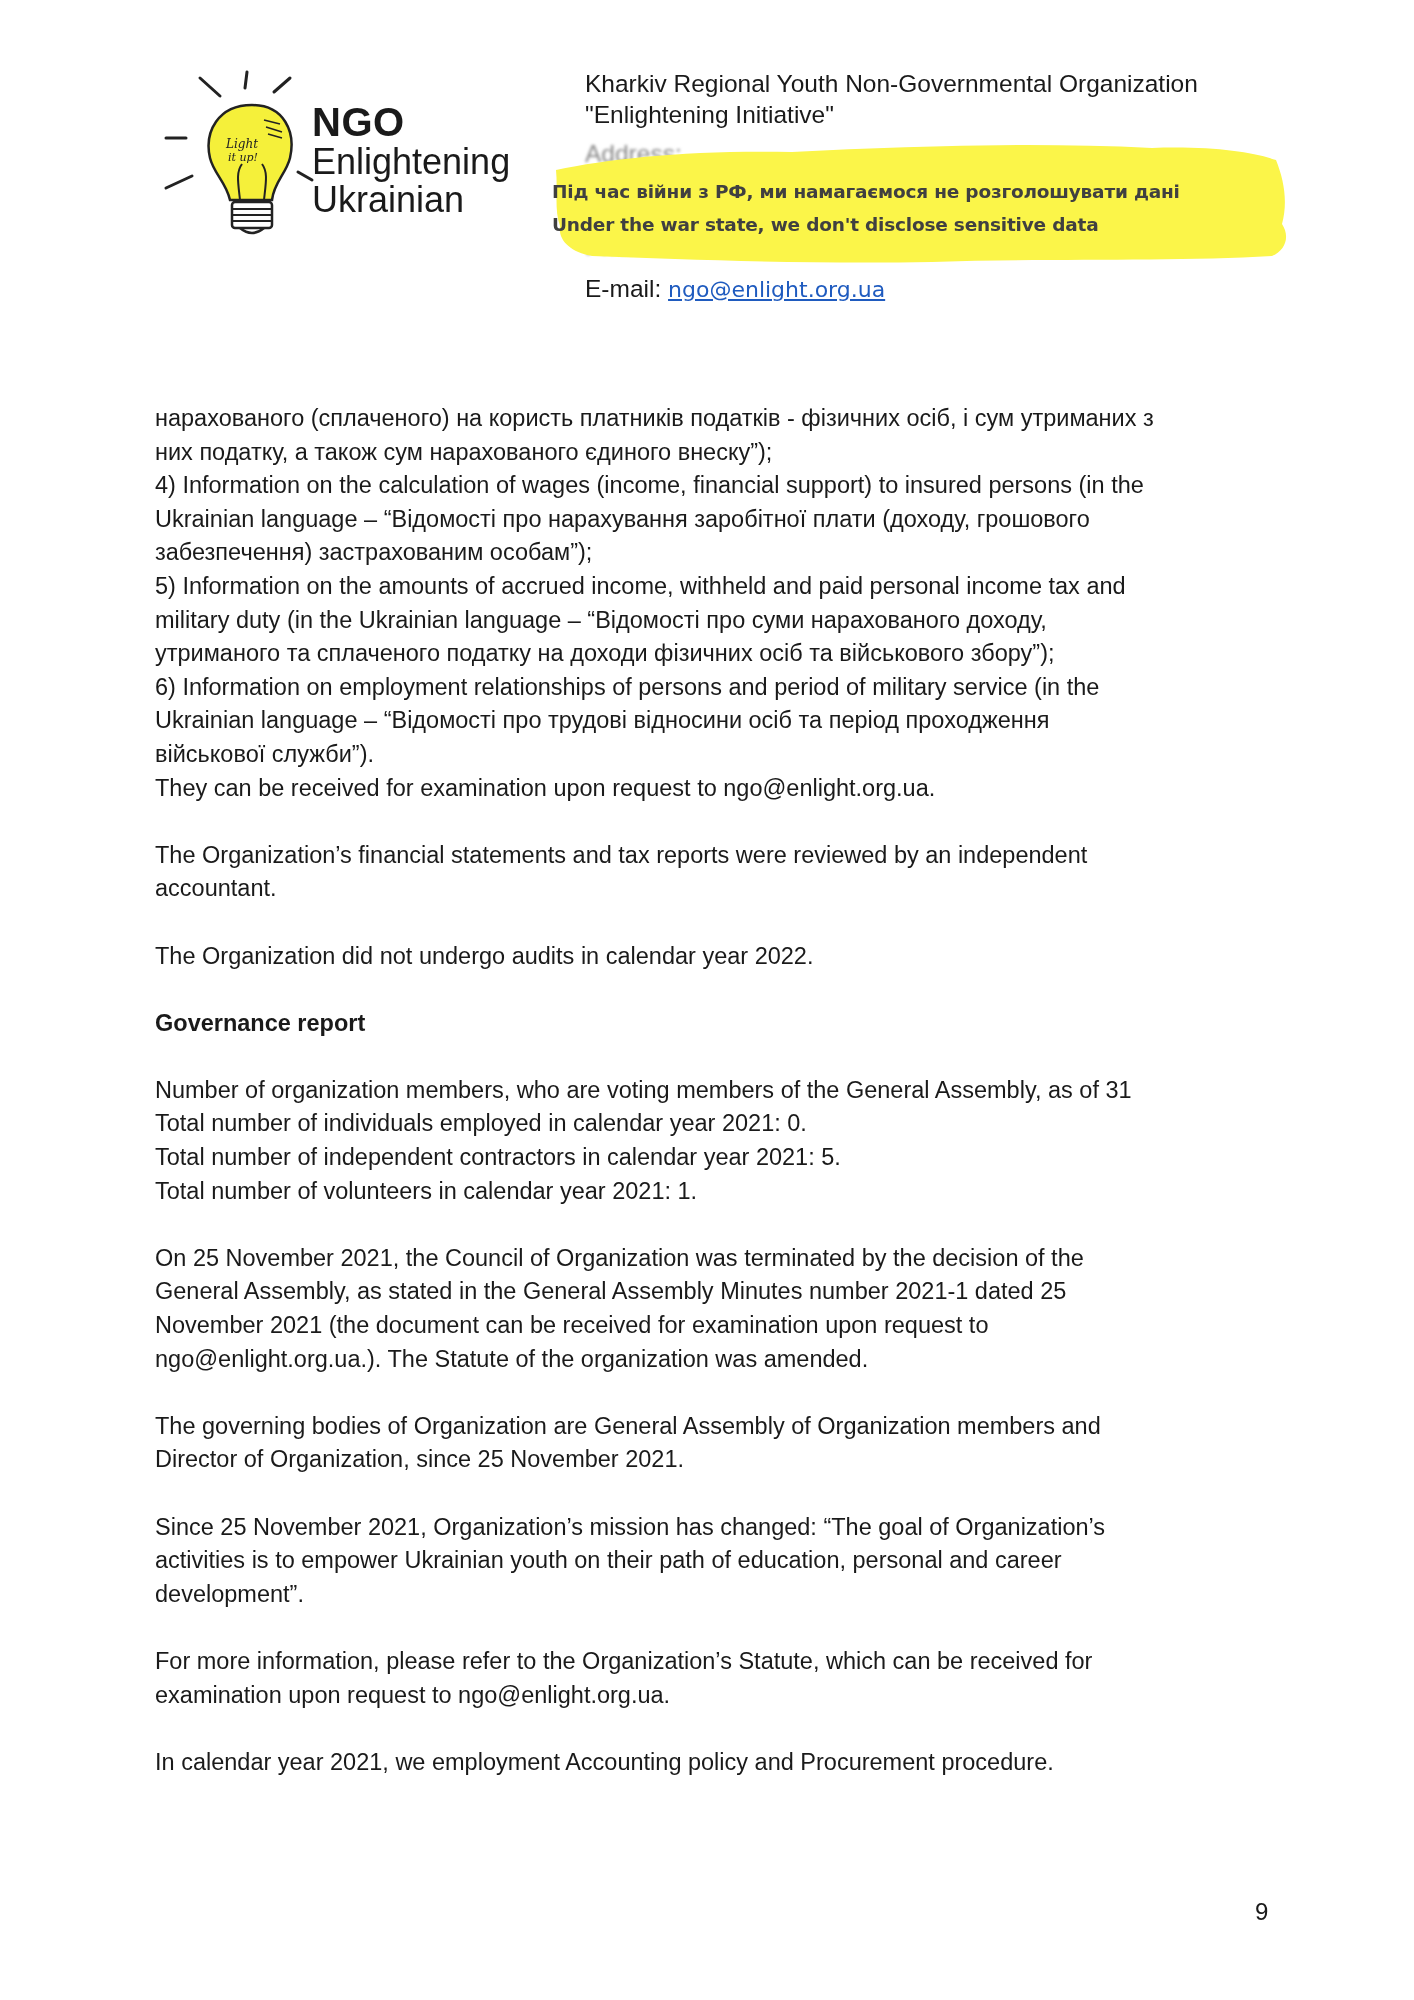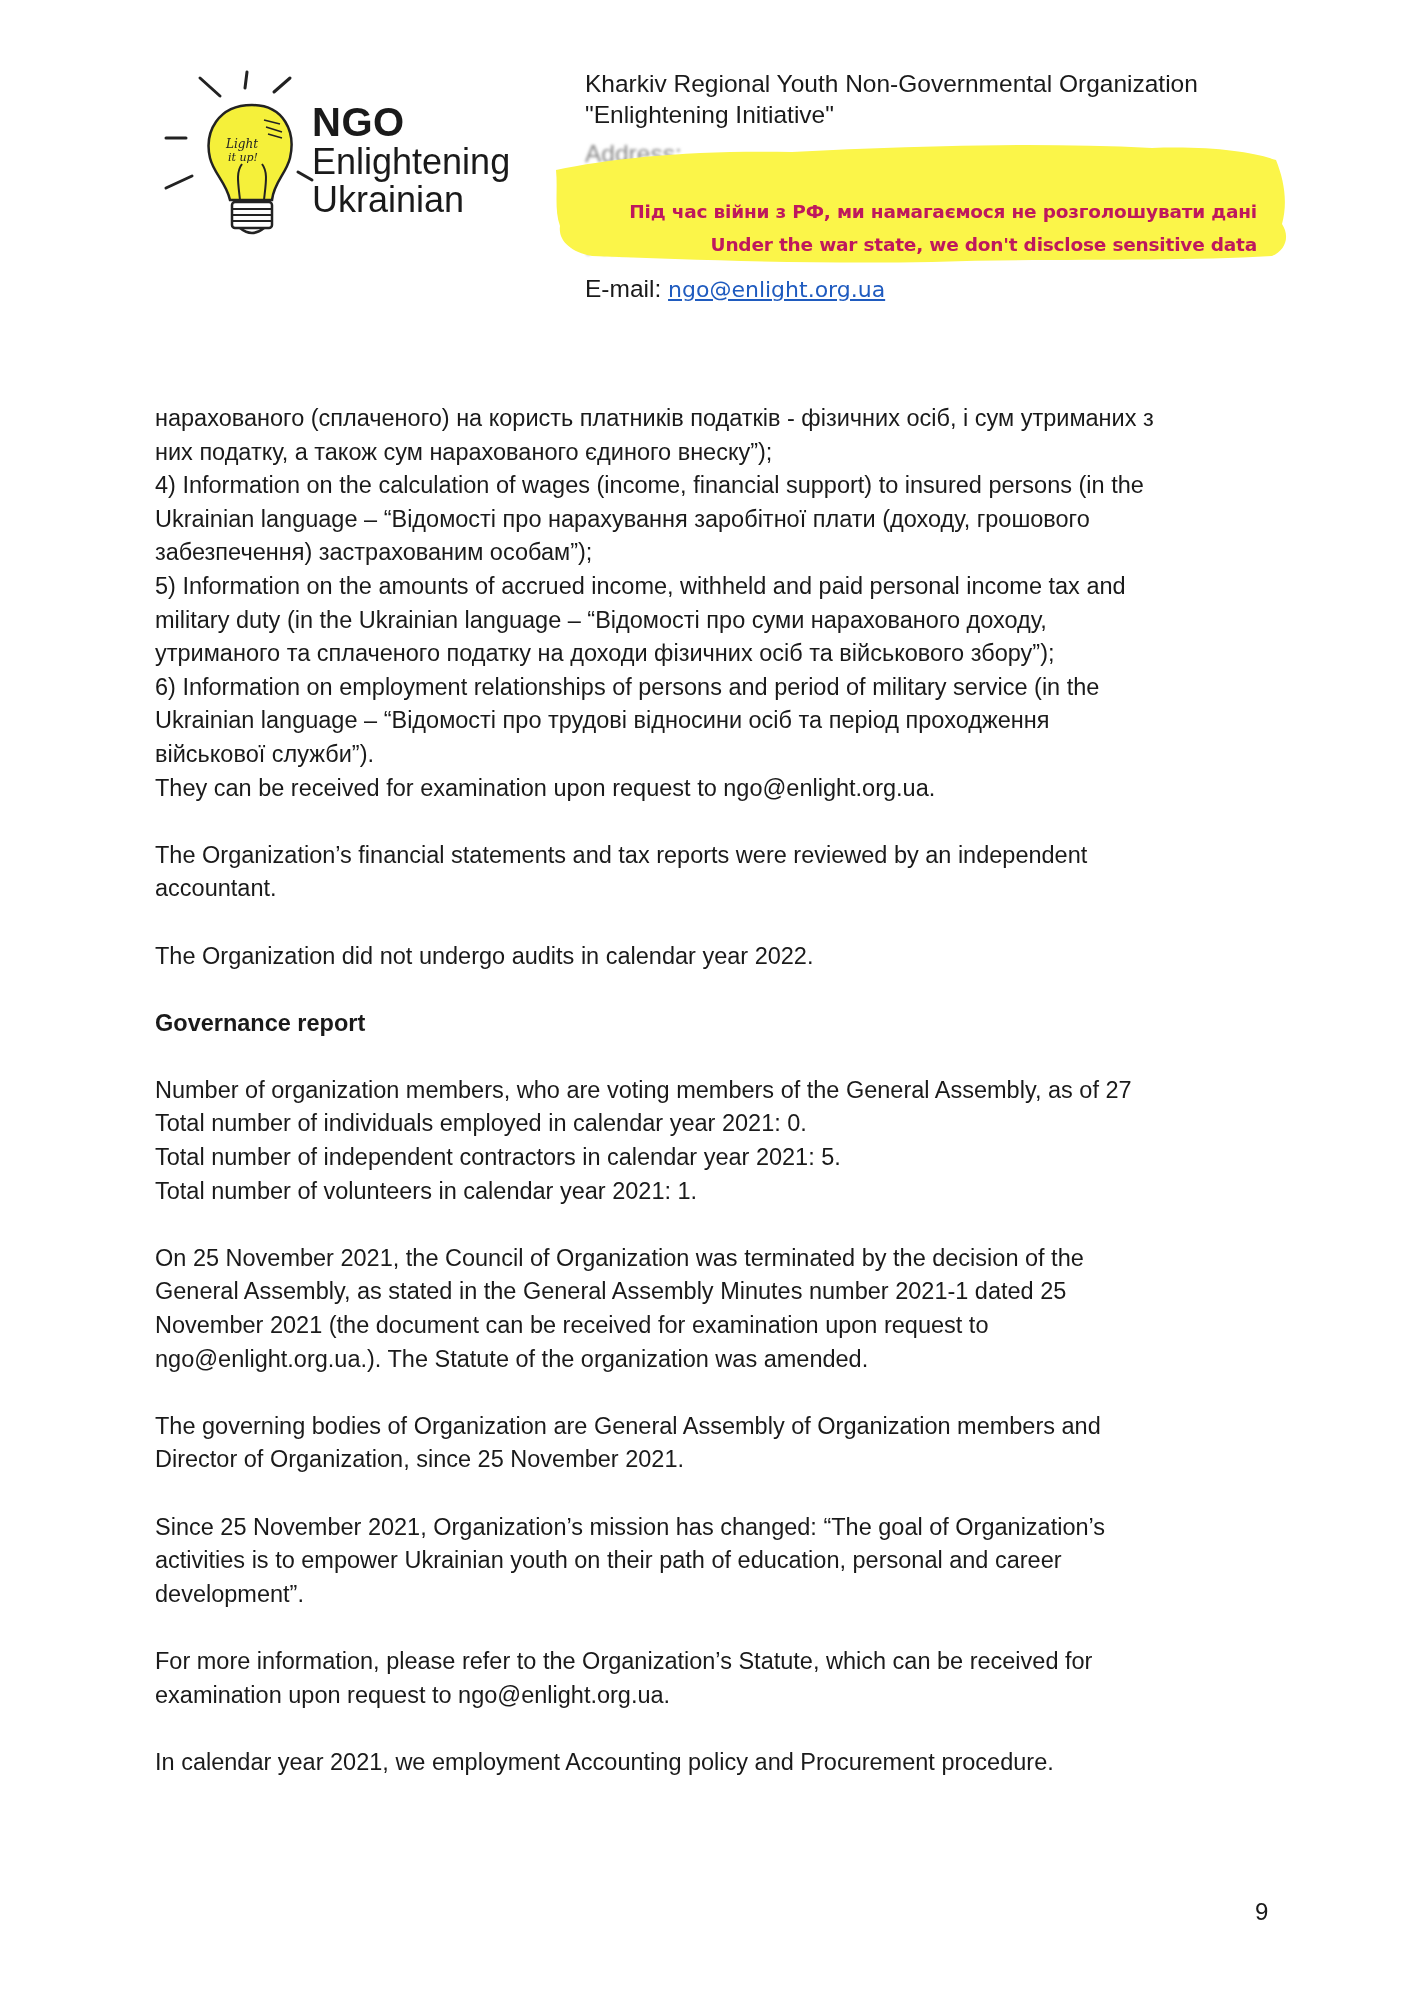--- a/index.html
+++ b/index.html
@@ -14,23 +14,23 @@
     .logo-line { font-size: 36px; display: block; margin-top: 2px; }
 
     .org-info { position: absolute; left: 585px; top: 68px; font-size: 24.5px; line-height: 31px; }
     .org-info .line { display: block; }
     .org-info .blurred { color: #888; filter: blur(1.5px); }
     .email-line { position: absolute; left: 585px; top: 275px; font-size: 24.5px; }
     .email-link { color: #1f5bbf; text-decoration: underline; font-family: "DejaVu Sans", sans-serif; font-size: 22px; }
 
     .redaction { position: absolute; left: 552px; top: 140px; width: 740px; height: 125px; }
     .redaction svg { position: absolute; left: 0; top: 0; }
-    .redaction-text { position: absolute; left: 0; top: 35px; width: 705px; text-align: right;
+    .redaction-text { position: absolute; left: 0; top: 35px; width: 705px; text-align: left;
                       font-family: "DejaVu Sans", sans-serif; font-weight: bold; font-size: 18.5px;
-                      line-height: 33px; color: #be185d; letter-spacing: -0.2px; margin-top: 20px; }
+                      line-height: 33px; color: #404040; letter-spacing: -0.2px; }
     .redaction-text span { display: block; }
 
     
     .content { position: absolute; left: 155px; top: 402px; width: 1120px;
                font-size: 23.5px; line-height: 33.6px; }
     .content p { margin: 0; }
     .content .gap { height: 33.6px; }
     .content .heading { font-weight: bold; }
 
     .page-number { position: absolute; left: 1255px; top: 1898px; font-size: 24px; }
@@ -113,21 +113,21 @@
   <div>
     <p>The Organization’s financial statements and tax reports were reviewed by an independent</p>
     <p>accountant.</p>
   </div>
   <div class="gap"></div>
   <p>The Organization did not undergo audits in calendar year 2022.</p>
   <div class="gap"></div>
   <p class="heading">Governance report</p>
   <div class="gap"></div>
   <div>
-    <p>Number of organization members, who are voting members of the General Assembly, as of 27</p>
+    <p>Number of organization members, who are voting members of the General Assembly, as of 31</p>
     <p>Total number of individuals employed in calendar year 2021: 0.</p>
     <p>Total number of independent contractors in calendar year 2021: 5.</p>
     <p>Total number of volunteers in calendar year 2021: 1.</p>
   </div>
   <div class="gap"></div>
   <div>
     <p>On 25 November 2021, the Council of Organization was terminated by the decision of the</p>
     <p>General Assembly, as stated in the General Assembly Minutes number 2021-1 dated 25</p>
     <p>November 2021 (the document can be received for examination upon request to</p>
     <p>ngo@enlight.org.ua.). The Statute of the organization was amended.</p>

